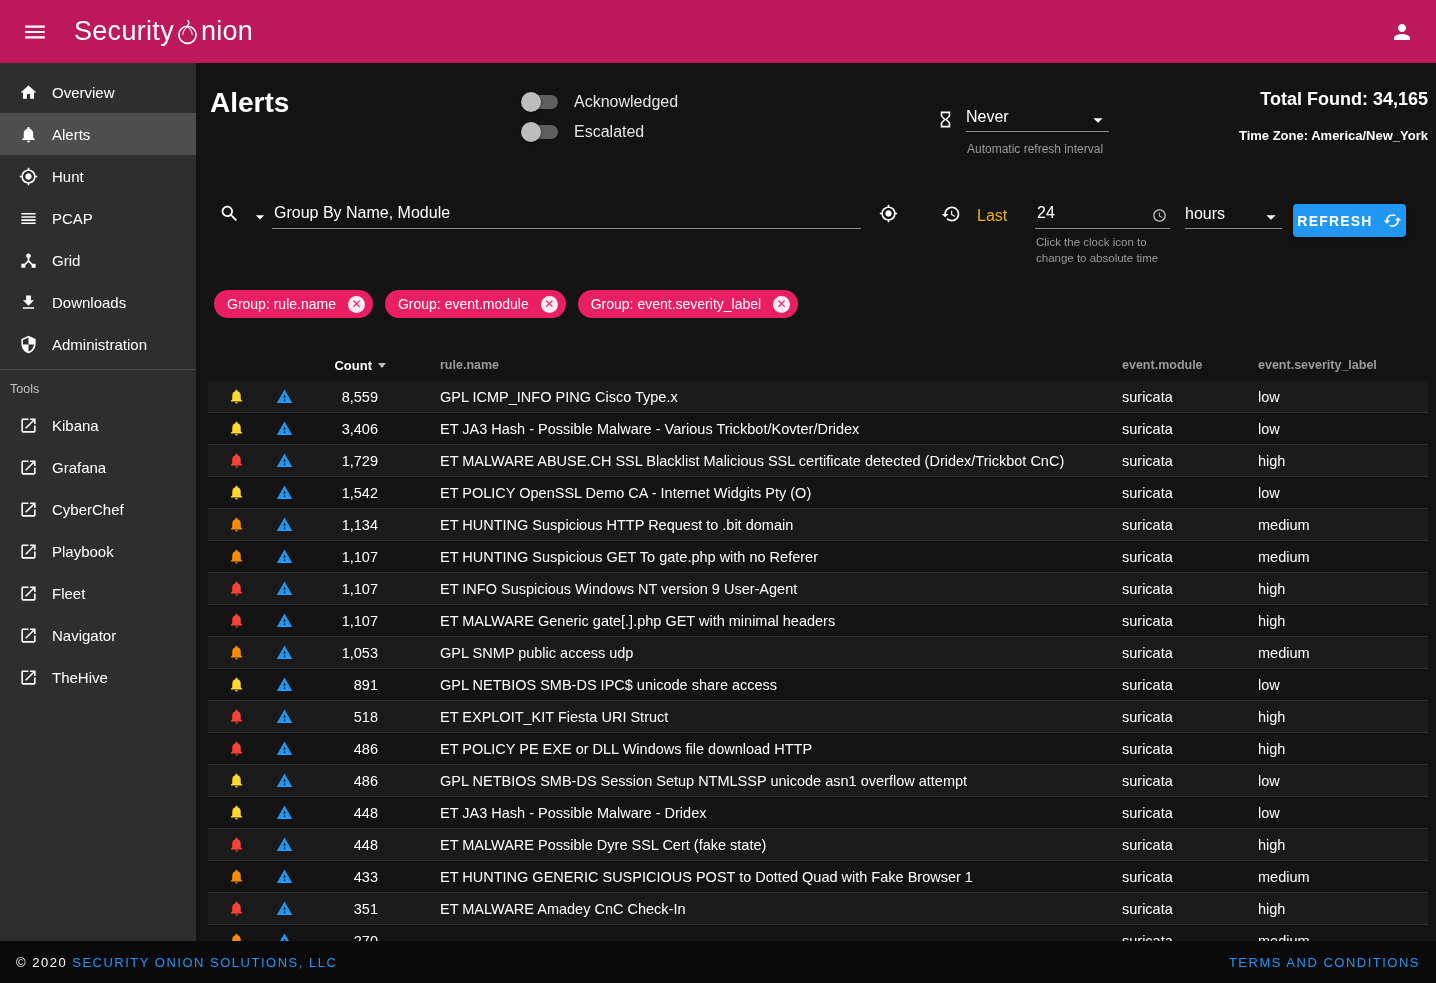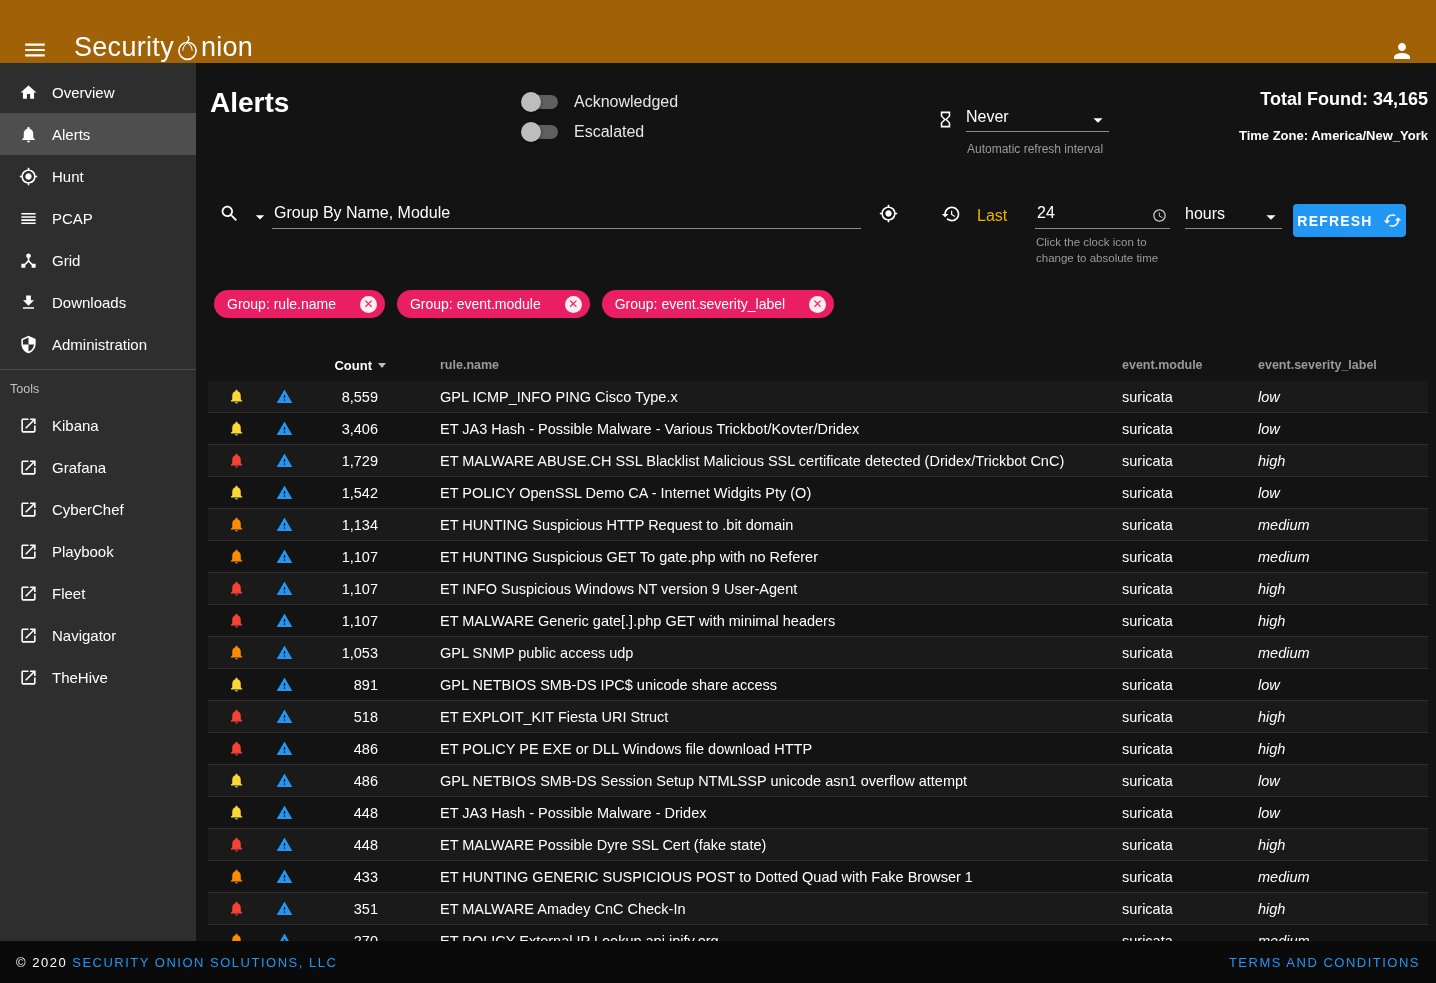--- a/index.html
+++ b/index.html
@@ -4,21 +4,21 @@
 <style>
   * { box-sizing: border-box; margin: 0; padding: 0; }
   html, body { width: 1436px; height: 983px; overflow: hidden; }
   body {
     font-family: "Liberation Sans", "DejaVu Sans", sans-serif;
     background: #131313; color: #fff;
   }
   .app { display: flex; flex-direction: column; width: 1436px; height: 983px; }
 
   
-  .topbar { height: 63px; background: #a16207; display: flex; align-items: flex-end; padding: 0 22px; flex: 0 0 63px; }
+  .topbar { height: 63px; background: #be185d; display: flex; align-items: center; padding: 0 22px; flex: 0 0 63px; }
   .hamburger { cursor: pointer; display: flex; align-items: center; }
   .hamburger svg { width: 26px; height: 26px; fill: #fff; }
   .brand { display: flex; align-items: center; margin-left: 26px; font-size: 27px; color: #fff; letter-spacing: .3px; cursor: pointer; }
   .brand .onion { margin: 2px 1px 0 1px; display: flex; }
   .topbar-right { margin-left: auto; display: flex; align-items: center; }
   .topbar-right svg { width: 24px; height: 24px; fill: #fff; cursor: pointer; }
 
   
   .content-row { display: flex; flex: 1 1 auto; min-height: 0; }
 
@@ -69,42 +69,42 @@
   .duration-clock svg { width: 15px; height: 15px; fill: #cfcfcf; }
   .last-label { position: absolute; left: 781px; top: 144px; font-size: 16px; color: #eab308; }
   .units-select { position: absolute; left: 989px; top: 138px; width: 97px; height: 28px; }
   .time-hint { position: absolute; left: 840px; top: 172px; width: 142px; font-size: 11.5px; line-height: 1.35; color: #9a9a9a; }
 
   .refresh-btn { position: absolute; left: 1097px; top: 141px; width: 113px; height: 33px; background: var(--accent_blue, #2196f3); border: none; border-radius: 4px; color: #fff; font-family: inherit; font-size: 14px; font-weight: 700; letter-spacing: 1.2px; display: flex; align-items: center; justify-content: center; gap: 10px; cursor: pointer; box-shadow: 0 2px 4px rgba(0,0,0,.4); }
   .refresh-btn svg { width: 19px; height: 19px; fill: #fff; }
 
   
   .chips { position: absolute; left: 18px; top: 227px; display: flex; gap: 12px; }
-  .chip { height: 28px; border-radius: 16px; background: var(--accent_pink, #e91e63); display: flex; align-items: center; gap: 24px; padding: 0 8px 0 13px; font-size: 14px; color: #fff; cursor: pointer; }
+  .chip { height: 28px; border-radius: 16px; background: var(--accent_pink, #e91e63); display: flex; align-items: center; gap: 12px; padding: 0 8px 0 13px; font-size: 14px; color: #fff; cursor: pointer; }
   .chip-close { width: 17px; height: 17px; border-radius: 50%; background: rgba(255,255,255,.92); color: var(--accent_pink, #e91e63); font-size: 12px; font-weight: 700; display: flex; align-items: center; justify-content: center; cursor: pointer; line-height: 1; }
 
   
   .table { position: absolute; left: 12px; right: 8px; top: 286px; }
   .grid-cols { display: grid; grid-template-columns: 56px 40px 88px 48px 1fr 136px 170px; align-items: center; }
   .thead { height: 32px; font-size: 12.5px; font-weight: 700; color: #9a9a9a; }
   .th-count { grid-column: 3; text-align: right; color: #fff; font-size: 13px; display: flex; justify-content: flex-end; align-items: center; gap: 6px; padding-right: 6px; cursor: pointer; }
   .sort-arrow { width: 0; height: 0; border-left: 4px solid transparent; border-right: 4px solid transparent; border-top: 5px solid #bdbdbd; display: inline-block; }
   .th-rule { grid-column: 5; cursor: pointer; }
   .th-module { grid-column: 6; cursor: pointer; }
   .th-severity { grid-column: 7; cursor: pointer; }
 
   .trow { height: 32px; border-bottom: 1px solid #2f2f2f; font-size: 14.5px; color: #fff; cursor: pointer; }
   .trow:nth-child(odd) { background: #1a1a1a; }
   .cell-bell, .cell-info { display: flex; justify-content: center; }
   .cell-bell svg, .cell-info svg { width: 17px; height: 17px; cursor: pointer; }
   .cell-info svg { fill: var(--accent_blue, #2196f3); }
   .cell-count { grid-column: 3; text-align: right; padding-right: 14px; }
   .cell-rule { grid-column: 5; white-space: nowrap; overflow: hidden; }
   .cell-module { grid-column: 6; }
-  .cell-severity { grid-column: 7; font-style: italic; }
+  .cell-severity { grid-column: 7; }
 
   
   .footer { height: 42px; flex: 0 0 42px; background: #0a0a0a; display: flex; align-items: center; padding: 0 16px; font-size: 13px; letter-spacing: 1.5px; }
   .footer .left { flex: 1; text-align: left; color: #fff; }
   .footer .center { flex: 0 0 auto; color: #fff; }
   .footer .right { flex: 1; text-align: right; }
   .footer a, .footer .link { color: var(--link_blue, #2196f3); text-decoration: none; cursor: pointer; letter-spacing: 1.5px; }
 </style>
 </head>
 <body>
@@ -660,21 +660,20 @@
       <svg viewBox="0 0 24 24" style="fill: rgb(251, 140, 0);">
                   <path d="M12 22c1.1 0 2-.9 2-2h-4c0 1.1.9 2 2 2zm6-6v-5c0-3.07-1.64-5.64-4.5-6.32V4c0-.83-.67-1.5-1.5-1.5s-1.5.67-1.5 1.5v.68C7.63 5.36 6 7.92 6 11v5l-2 2v1h16v-1l-2-2z"></path>
                 </svg>
     </span>
     <span class="cell-info">
       <svg viewBox="0 0 24 24" fill-rule="evenodd">
                   <path d="M1 21h22L12 2 1 21zm12-3h-2v-2h2v2zm0-4h-2v-4h2v4z"></path>
                 </svg>
     </span>
     <span class="cell-count">270</span>
-    <span class="cell-rule">ET POLICY External IP Lookup api.ipify.org</span>
     <span class="cell-module">suricata</span>
     <span class="cell-severity">medium</span>
   </div>
 </div>
       </div>
 
     </main>
   </div>
 
   <footer class="footer">

